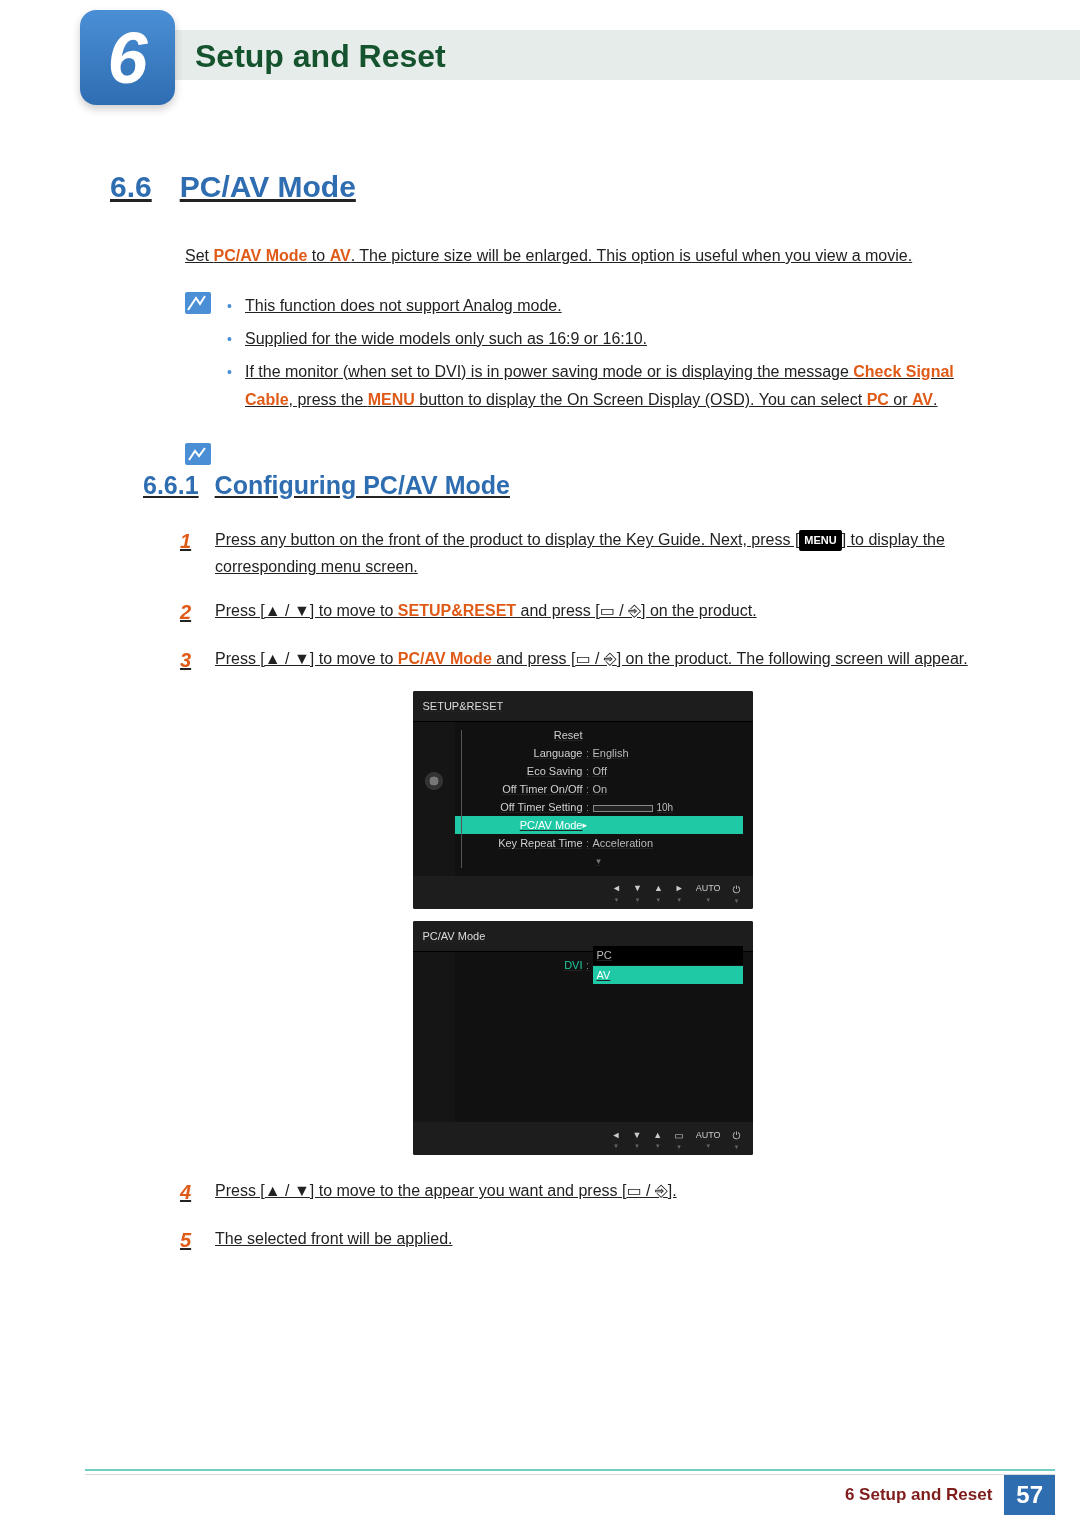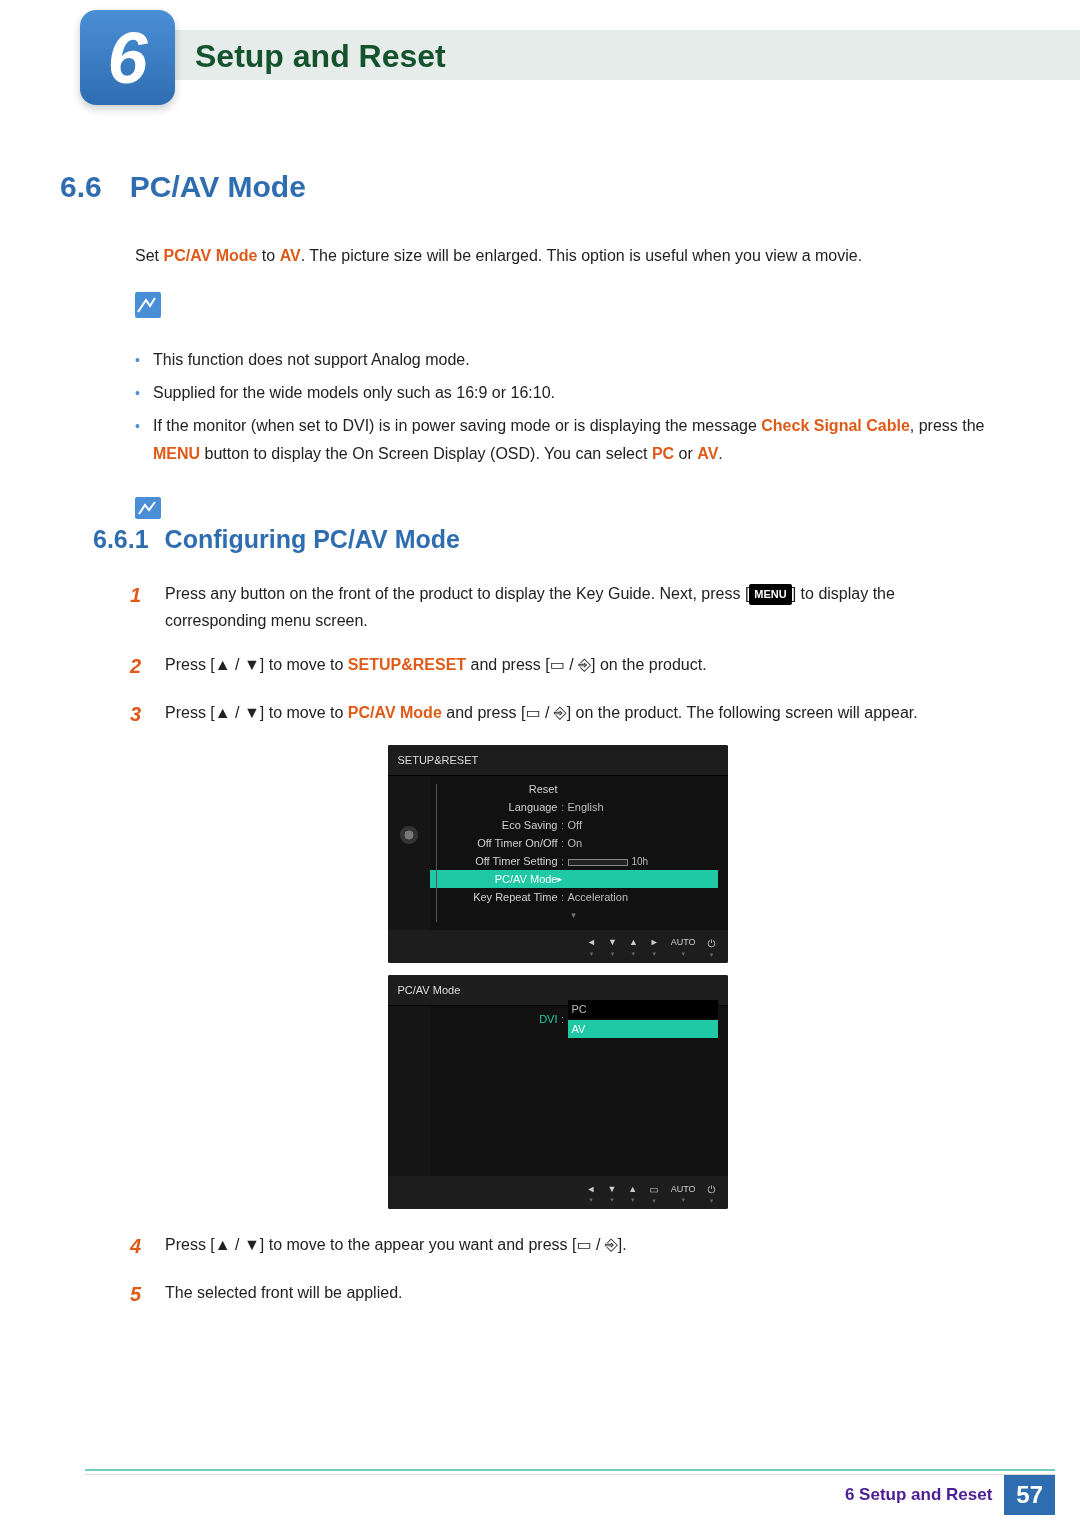--- a/index.html
+++ b/index.html
@@ -31,34 +31,34 @@
     font-size: 72px; font-weight: bold; font-style: italic;
     box-shadow: 0 4px 8px rgba(0,0,0,.2);
   }
   .chapter-title {
     position: absolute;
     left: 195px; top: 38px;
     font-size: 32px; font-weight: bold;
     color: #14532d;
   }
 
-  .content { padding: 60px 95px 0 60px; }
+  .content { padding: 60px 95px 0 110px; text-decoration: underline; }
 
   .section-title {
     color: #2f6db1;
     font-size: 30px;
     font-weight: bold;
     margin-bottom: 40px;
   }
   .section-title .num { margin-right: 28px; }
 
   .intro-line { font-size: 16px; line-height: 1.5; margin-left: 75px; margin-bottom: 24px; }
   .intro-line .bold-orange { font-weight: bold; color: #e05a17; }
 
-  .note-block { margin-left: 75px; margin-bottom: 24px; display: flex; gap: 28px; flex-direction: column; }
+  .note-block { margin-left: 75px; margin-bottom: 24px; display: flex; gap: 16px; }
   .note-icon {
     width: 26px; height: 22px; flex: 0 0 26px;
     background: #4a8fd6; position: relative; border-radius: 2px;
   }
   .note-icon svg { width: 100%; height: 100%; }
   .note-items { font-size: 16px; line-height: 1.8; }
   .note-items li { list-style: none; position: relative; padding-left: 18px; margin-bottom: 4px; }
   .note-items li::before { content: "•"; color: #4a8fd6; position: absolute; left: 0; font-size: 14px; top: 2px;}
   .note-items .orange { color: #e05a17; font-weight: bold; }
 
@@ -158,21 +158,21 @@
   .footer-hr-cyan {
     position: absolute;
     left: 85px; right: 25px; bottom: 56px;
     height: 2px; background: #6fcfc0;
   }
   .footer-hr-grey {
     position: absolute;
     left: 85px; right: 25px; bottom: 52px;
     height: 1px; background: #d9d9d9;
   }
-  .page-footer .ftxt { color: #4c1d95; font-weight: bold; font-size: 17px; margin-right: 12px; }
+  .page-footer .ftxt { color: #7f1d1d; font-weight: bold; font-size: 17px; margin-right: 12px; }
   .page-footer .pnum {
     background: #2f6db1; color: #fff;
     font-size: 24px; font-weight: bold;
     padding: 6px 12px;
   }
 </style>
 </head>
 <body>
 
 <div class="page-header">

